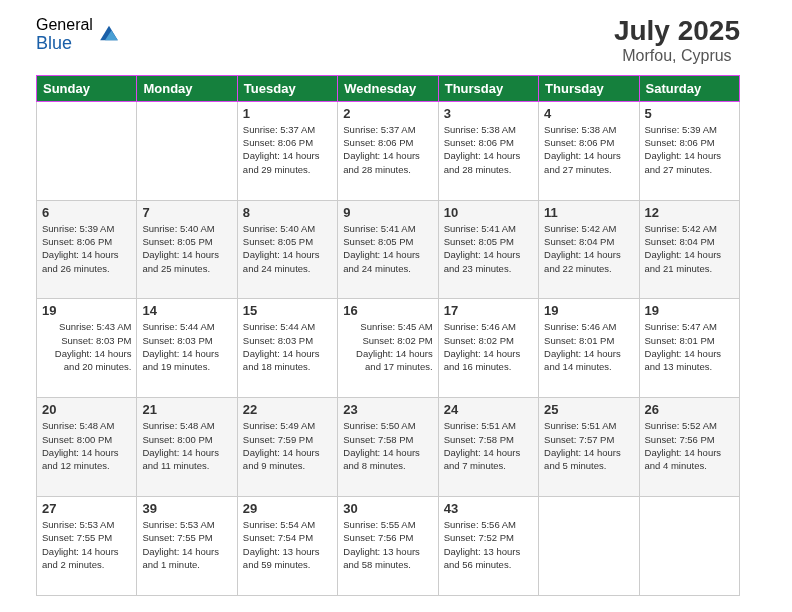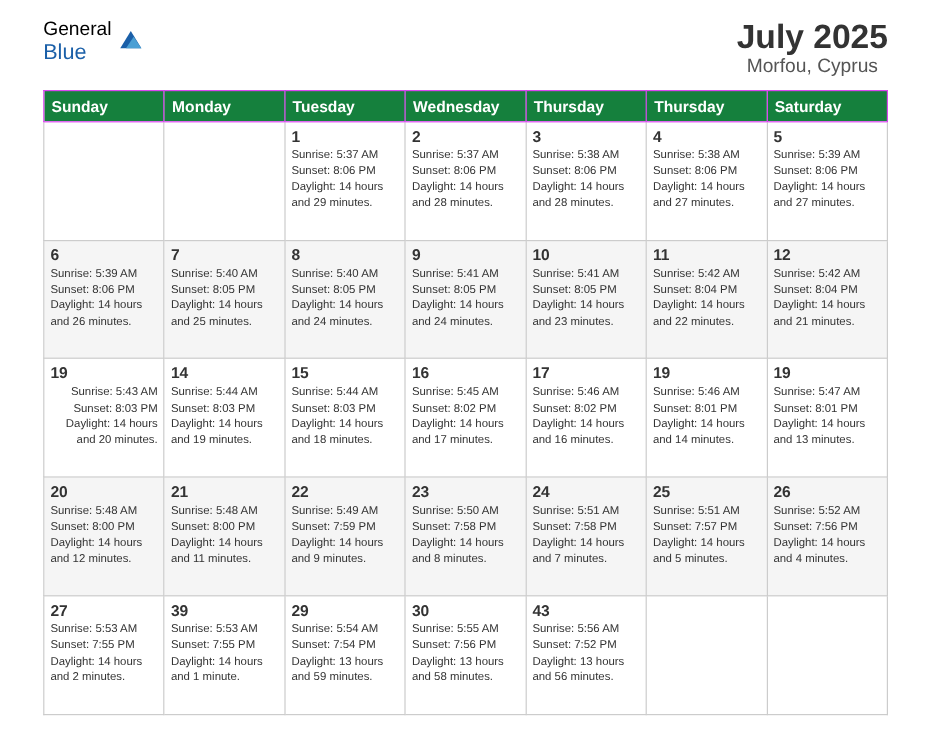--- a/index.html
+++ b/index.html
@@ -218,21 +218,21 @@
 Daylight: 14 hours and 19 minutes.</div>
           </td>
           <td>
             <span class="day-num">15</span>
             <div class="day-info" style="white-space: pre-line;">Sunrise: 5:44 AM
 Sunset: 8:03 PM
 Daylight: 14 hours and 18 minutes.</div>
           </td>
           <td>
             <span class="day-num">16</span>
-            <div class="day-info" style="white-space: pre-line;">Sunrise: 5:45 AM
+            <div class="day-info" style="white-space: pre-line; text-align: right;">Sunrise: 5:45 AM
 Sunset: 8:02 PM
 Daylight: 14 hours and 17 minutes.</div>
           </td>
           <td>
             <span class="day-num">17</span>
             <div class="day-info" style="white-space: pre-line;">Sunrise: 5:46 AM
 Sunset: 8:02 PM
 Daylight: 14 hours and 16 minutes.</div>
           </td>
           <td>

